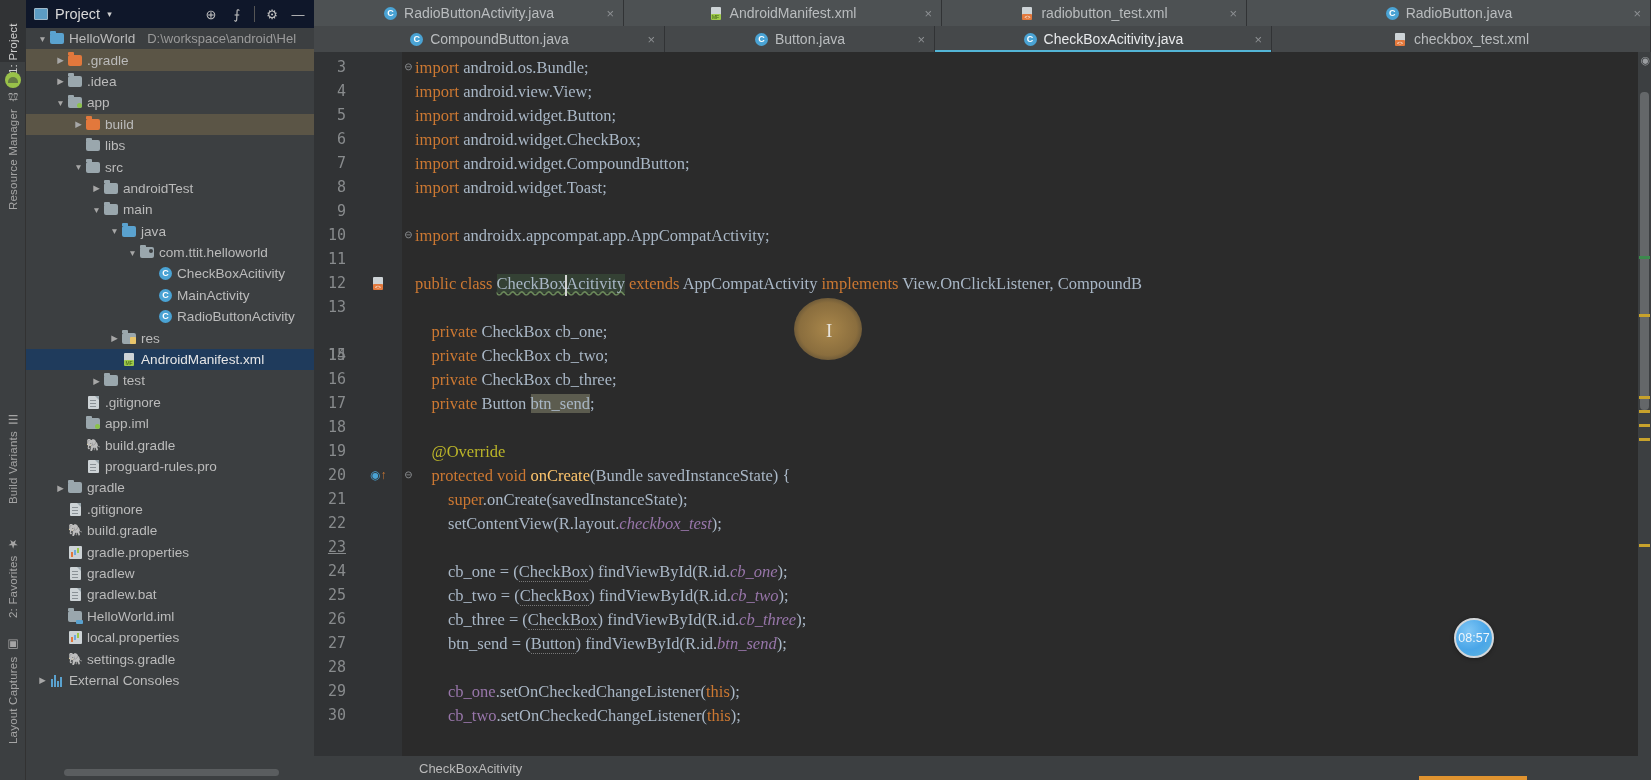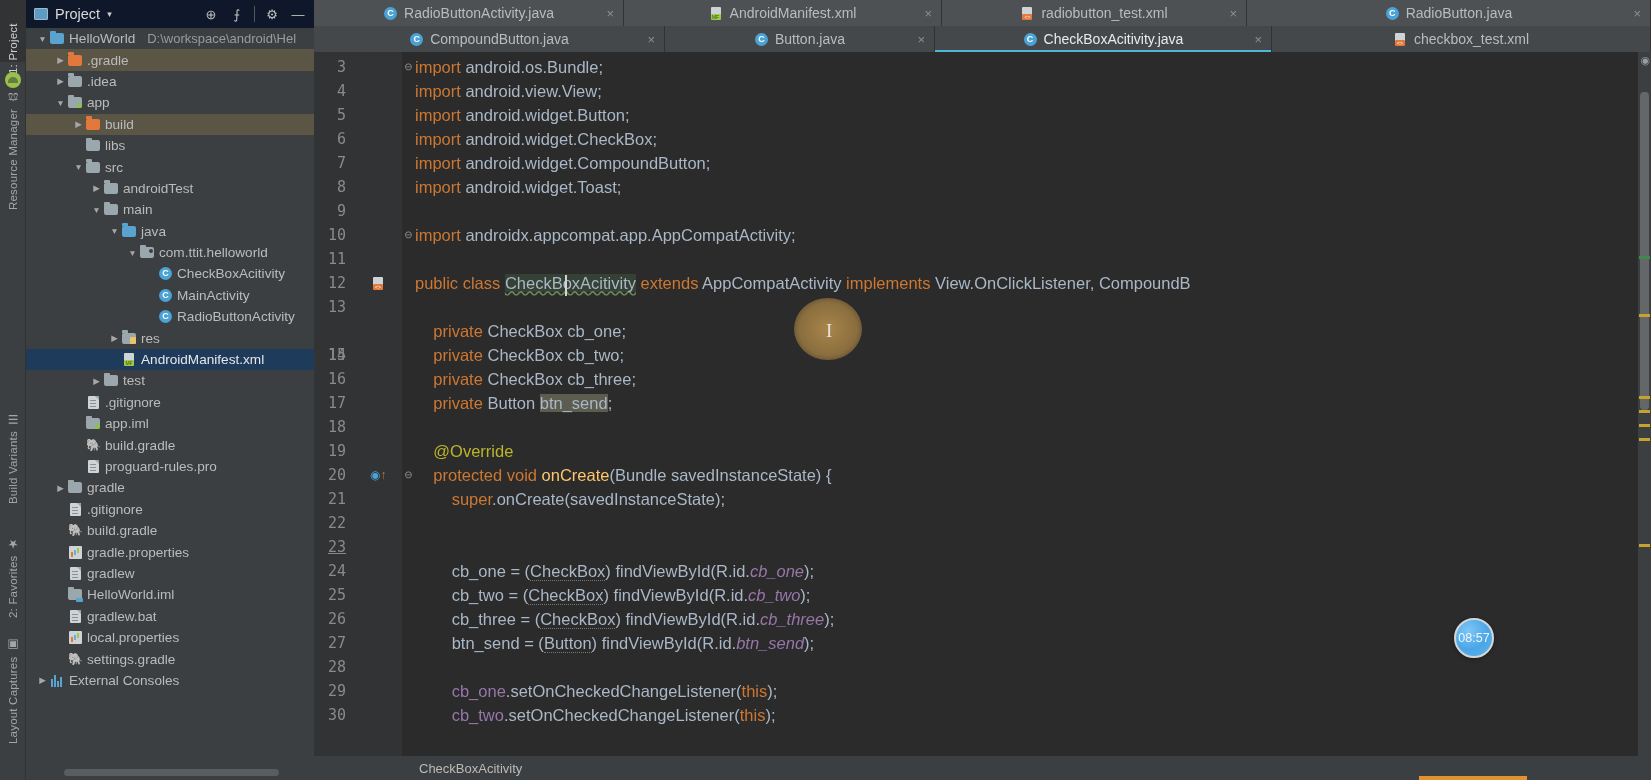--- a/index.html
+++ b/index.html
@@ -167,21 +167,21 @@
      color:#888b8d; font-size:15px; font-family:"DejaVu Sans Mono", monospace; }
   .gmark{ position:absolute; font-size:11px; }
   .folding{ position:absolute; left:88px; top:0; width:13px; bottom:0;
      background:#2b2b2b; }
   .fmark{ position:absolute; left:0; width:13px; text-align:center;
      color:#8d9093; font-size:10px; }
 
   .codepane{ position:absolute; left:101px; top:0; right:0; bottom:0;
      overflow:hidden; }
   .cline{ position:absolute; left:0; white-space:pre; font-size:16.5px;
-     font-family:Liberation Sans, sans-serif; color:#a9b7c6; letter-spacing:0; }
+     font-family:Liberation Serif, serif; color:#a9b7c6; letter-spacing:0; }
 
   .k  { color:#cc7832; }
   .fn { color:#ffc66d; }       
   .an { color:#bbb529; }       
   .fld{ color:#9876aa; }       
   .stat{ color:#9876aa; font-style:italic; }
   .sel-green{ background:#344134; }
   .sel-gray{ background:#5c5c4f; }
   .wavy { text-decoration: underline wavy #6a8759; text-decoration-skip-ink:none; }
   .wavy-g { border-bottom:1px dotted #777; }
@@ -478,33 +478,33 @@
             <span class="ficon">
               <span class="bars"></span>
             </span>
           </span>
           <span class="lbl">gradlew</span>
         </div>
         <div class="trow">
           <span style="display:inline-block;width:28px;flex:0 0 28px"></span>
           <span class="arrow none">▶</span>
           <span class="ic">
-            <span class="fold blue2"></span>
-          </span>
-          <span class="lbl">HelloWorld.iml</span>
-        </div>
-        <div class="trow">
-          <span style="display:inline-block;width:28px;flex:0 0 28px"></span>
-          <span class="arrow none">▶</span>
-          <span class="ic">
             <span class="ficon">
               <span class="bars"></span>
             </span>
           </span>
           <span class="lbl">gradlew.bat</span>
+        </div>
+        <div class="trow">
+          <span style="display:inline-block;width:28px;flex:0 0 28px"></span>
+          <span class="arrow none">▶</span>
+          <span class="ic">
+            <span class="fold blue2"></span>
+          </span>
+          <span class="lbl">HelloWorld.iml</span>
         </div>
         <div class="trow">
           <span style="display:inline-block;width:28px;flex:0 0 28px"></span>
           <span class="arrow none">▶</span>
           <span class="ic">
             <span class="picon"></span>
           </span>
           <span class="lbl">local.properties</span>
         </div>
         <div class="trow">
@@ -654,20 +654,21 @@
           <div class="cline" style="top: 222px;"><span class="k">public class</span> <span class="sel-green wavy">CheckBoxAcitivity</span> <span class="k">extends</span> AppCompatActivity <span class="k">implements</span> View.OnClickListener, CompoundB</div>
           <div class="cline" style="top: 246px;"></div>
           <div class="cline" style="top: 270px;">    <span class="k">private</span> CheckBox cb_one;</div>
           <div class="cline" style="top: 294px;">    <span class="k">private</span> CheckBox cb_two;</div>
           <div class="cline" style="top: 318px;">    <span class="k">private</span> CheckBox cb_three;</div>
           <div class="cline" style="top: 342px; text-align: center;">    <span class="k">private</span> Button <span class="sel-gray">btn_send</span>;</div>
           <div class="cline" style="top: 366px;"></div>
           <div class="cline" style="top: 390px;">    <span class="an">@Override</span></div>
           <div class="cline" style="top: 414px;">    <span class="k">protected void</span> <span class="fn">onCreate</span>(Bundle savedInstanceState) {</div>
           <div class="cline" style="top: 438px;">        <span class="k">super</span>.onCreate(savedInstanceState);</div>
+          <div class="cline" style="top: 462px;">        setContentView(R.layout.<span class="stat">checkbox_test</span>);</div>
           <div class="cline" style="top: 486px;"></div>
           <div class="cline" style="top: 510px;">        cb_one = (<span class="wavy-g">CheckBox</span>) findViewById(R.id.<span class="stat">cb_one</span>);</div>
           <div class="cline" style="top: 534px;">        cb_two = (<span class="wavy-g">CheckBox</span>) findViewById(R.id.<span class="stat">cb_two</span>);</div>
           <div class="cline" style="top: 558px;">        cb_three = (<span class="wavy-g">CheckBox</span>) findViewById(R.id.<span class="stat">cb_three</span>);</div>
           <div class="cline" style="top: 582px;">        btn_send = (<span class="wavy-g">Button</span>) findViewById(R.id.<span class="stat">btn_send</span>);</div>
           <div class="cline" style="top: 606px;"></div>
           <div class="cline" style="top: 630px;">        <span class="fld">cb_one</span>.setOnCheckedChangeListener(<span class="k">this</span>);</div>
           <div class="cline" style="top: 654px;">        <span class="fld">cb_two</span>.setOnCheckedChangeListener(<span class="k">this</span>);</div>
           <div class="caret" style="left: 150px; top: 223px; height: 21px;"></div>
         </div>

